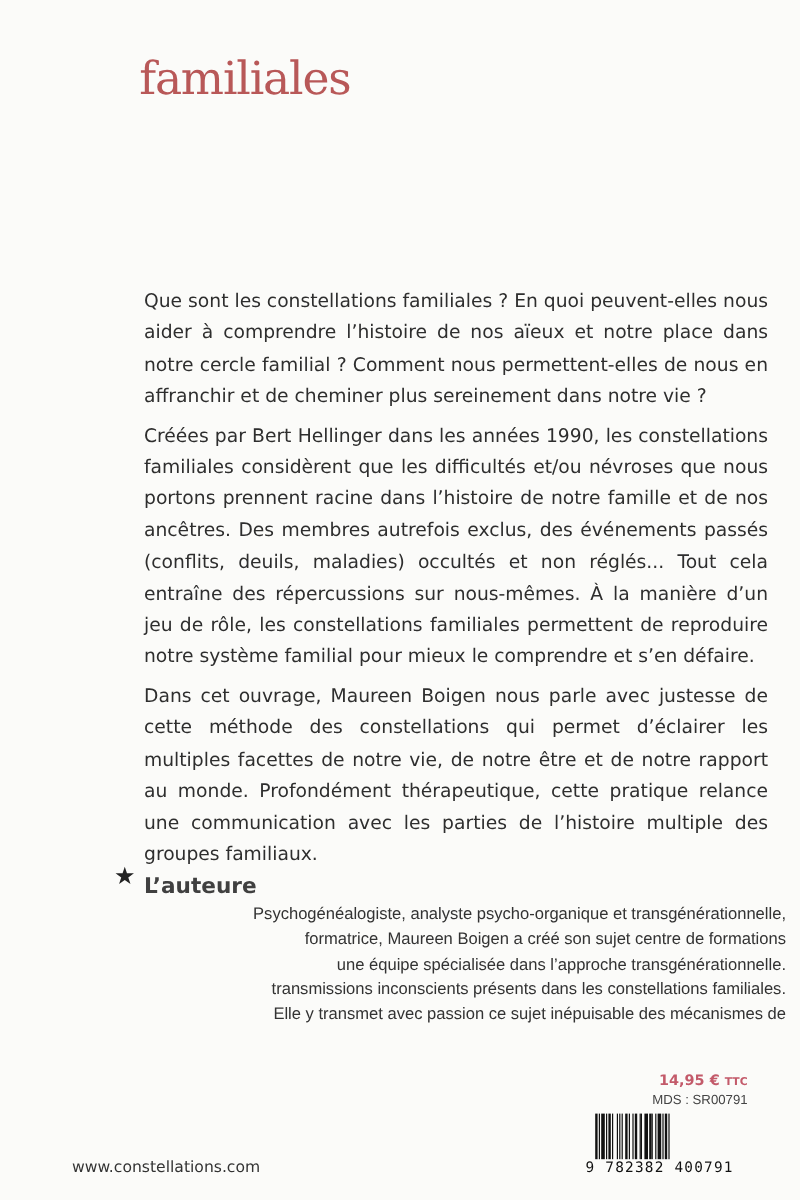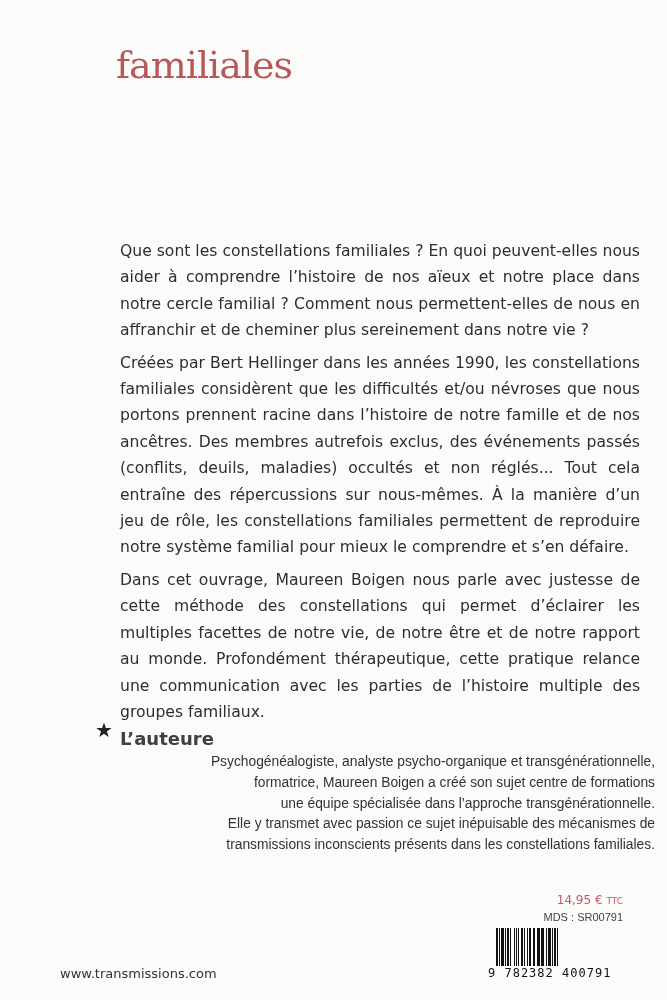--- a/index.html
+++ b/index.html
@@ -25,21 +25,21 @@
   .author-title {
     position: absolute; left: 120px; top: 728px; font-family: "DejaVu Sans", sans-serif;
     font-weight: bold; font-size: 18px; color: #404040;
   }
   .author-text {
     position: absolute; left: 115px; top: 752px; width: 540px;
     font-family: "Liberation Sans", sans-serif; font-size: 13.8px; line-height: 20.8px; color: #333;
   }
   .author-text p { margin: 0; text-align: right; }
   .price { position: absolute; right: 44px; top: 893px; font-family: "DejaVu Sans", sans-serif;
-    font-weight: normal; font-size: 12px; color: #c35a6a; }
+    font-weight: bold; font-size: 12px; color: #c35a6a; }
   .price .ttc { font-size: 9px; }
   .mds { position: absolute; right: 44px; top: 911px; font-family: "Liberation Sans", sans-serif;
     font-size: 11px; color: #444; }
   .barcode { position: absolute; left: 496px; top: 928px; width: 120px; height: 48px; display: flex; align-items: stretch; }
   .barcode span { display: block; background: #111; }
   .isbn { position: absolute; left: 486px; top: 966px; font-family: "DejaVu Sans Mono", monospace;
     font-size: 12px; color: #111; background: #fbfbf9; letter-spacing: 1px; padding: 0 2px; }
   .website { position: absolute; left: 60px; top: 966px; font-family: "DejaVu Sans", sans-serif;
     font-size: 13px; color: #333; }
 </style>
@@ -55,22 +55,22 @@
   <p>Créées par Bert Hellinger dans les années 1990, les constellations familiales considèrent que les difficultés et/ou névroses que nous portons prennent racine dans l’histoire de notre famille et de nos ancêtres. Des membres autrefois exclus, des événements passés (conflits, deuils, maladies) occultés et non réglés... Tout cela entraîne des répercussions sur nous-mêmes. À la manière d’un jeu de rôle, les constellations familiales permettent de reproduire notre système familial pour mieux le comprendre et s’en défaire.</p>
   <p>Dans cet ouvrage, Maureen Boigen nous parle avec justesse de cette méthode des constellations qui permet d’éclairer les multiples facettes de notre vie, de notre être et de notre rapport au monde. Profondément thérapeutique, cette pratique relance une communication avec les parties de l’histoire multiple des groupes familiaux.</p>
 </div>
 
 <div class="star">★</div>
 <div class="author-title">L’auteure</div>
 <div class="author-text">
   <p>Psychogénéalogiste, analyste psycho-organique et transgénérationnelle,</p>
   <p>formatrice, Maureen Boigen a créé son sujet centre de formations</p>
   <p>une équipe spécialisée dans l’approche transgénérationnelle.</p>
+  <p>transmissions inconscients présents dans les constellations familiales.</p>
   <p>Elle y transmet avec passion ce sujet inépuisable des mécanismes de</p>
-  <p>transmissions inconscients présents dans les constellations familiales.</p>
 </div>
 
 <div class="price">
   <span>14,95 €</span>
   <span class="ttc">TTC</span>
 </div>
 <div class="mds">MDS : SR00791</div>
 <div class="barcode" id="barcode">
     <span style="width: 1.8px; background: rgb(17, 17, 17);"></span>
     <span style="width: 0.9px; background: transparent;"></span>
@@ -113,13 +113,13 @@
     <span style="width: 2.7px; background: rgb(17, 17, 17);"></span>
     <span style="width: 1.8px; background: transparent;"></span>
     <span style="width: 0.9px; background: rgb(17, 17, 17);"></span>
     <span style="width: 0.9px; background: transparent;"></span>
     <span style="width: 1.8px; background: rgb(17, 17, 17);"></span>
     <span style="width: 0.9px; background: transparent;"></span>
     <span style="width: 0.9px; background: rgb(17, 17, 17);"></span>
     <span style="width: 1.8px; background: transparent;"></span>
   </div>
 <div class="isbn">9 782382 400791</div>
-<div class="website">www.transmissions.com</div>
+<div class="website">www.constellations.com</div>
 
 </body></html>

